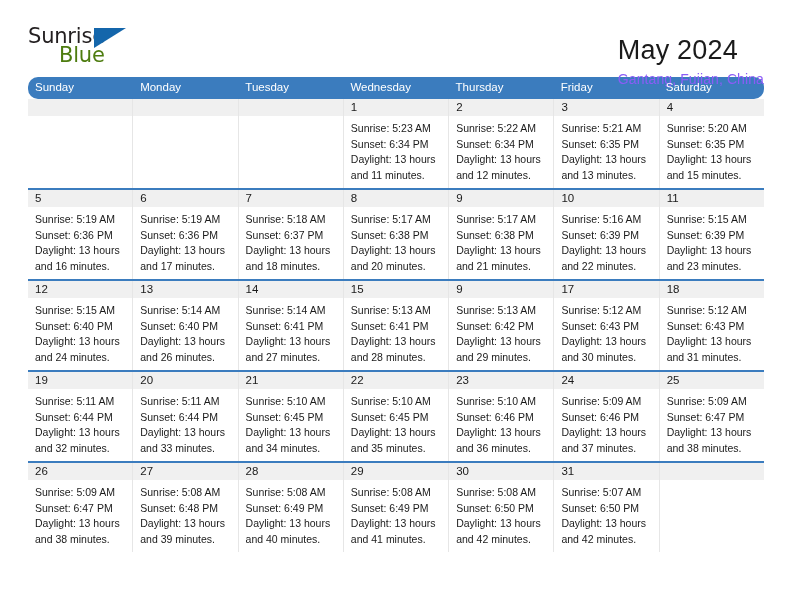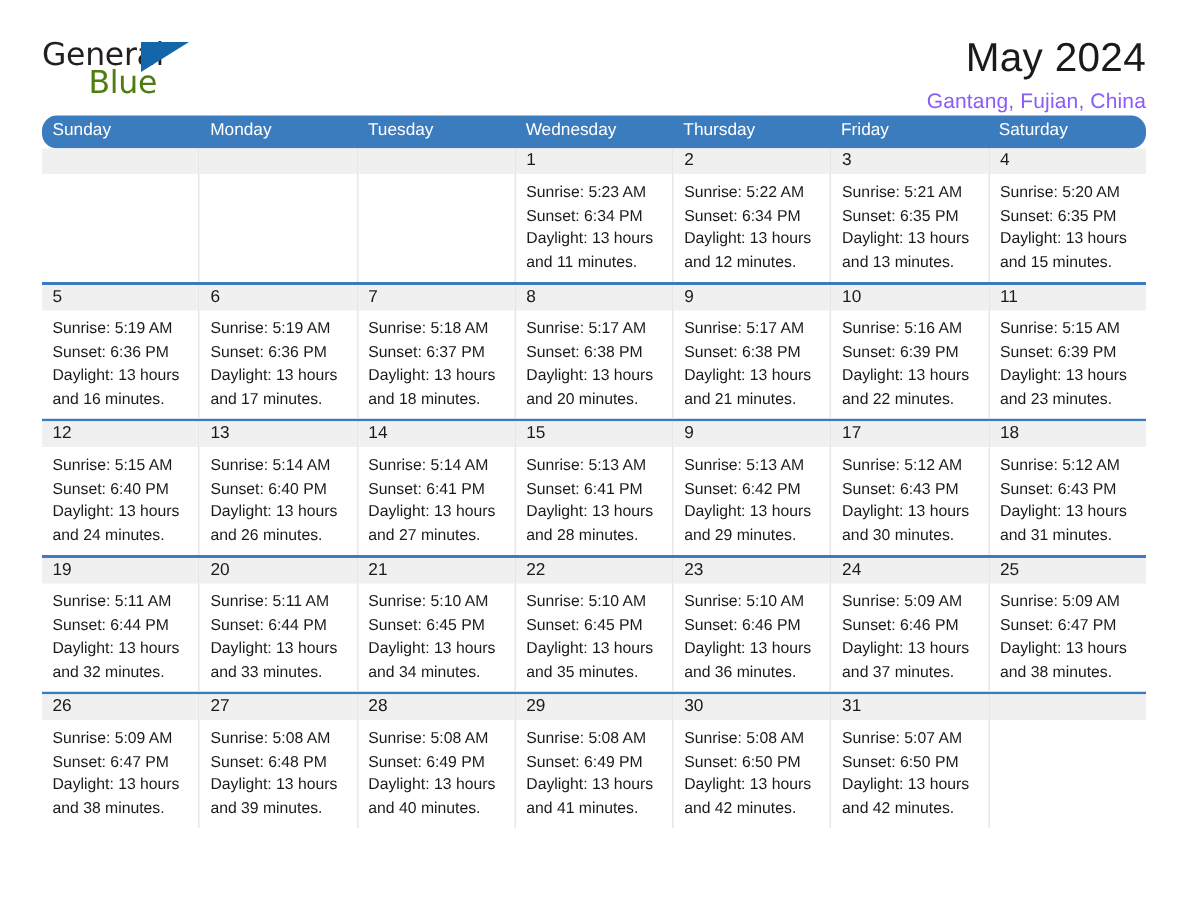--- a/index.html
+++ b/index.html
@@ -61,22 +61,23 @@
     position: absolute;
     left: 66px;
     top: 4px;
     width: 0;
     height: 0;
     border-left: 32px solid #1466ab;
     border-bottom: 20px solid transparent;
   }
 
   .title-block {
-    text-align: right;
+    text-align: left;
     padding-top: 0px;
+    margin-top: 12px;
   }
   .cal-title {
     font-size: 27px;
     font-weight: normal;
     color: #1a1a1a;
     line-height: 1.05;
     letter-spacing: 0.2px;
   }
   .cal-subtitle {
     font-size: 14px;
@@ -150,21 +151,21 @@
   }
 </style>
 </head>
 <body>
 
 <div class="page">
 
   <div class="header">
 
     <div class="logo">
-      <span class="logo-general">General</span>
+      <span class="logo-general">Sunrise</span>
       <span class="logo-triangle"></span>
       <span class="logo-blue">Blue</span>
     </div>
 
     <div class="title-block">
       <div class="cal-title">May 2024</div>
       <div class="cal-subtitle">Gantang, Fujian, China</div>
     </div>
 
   </div>

